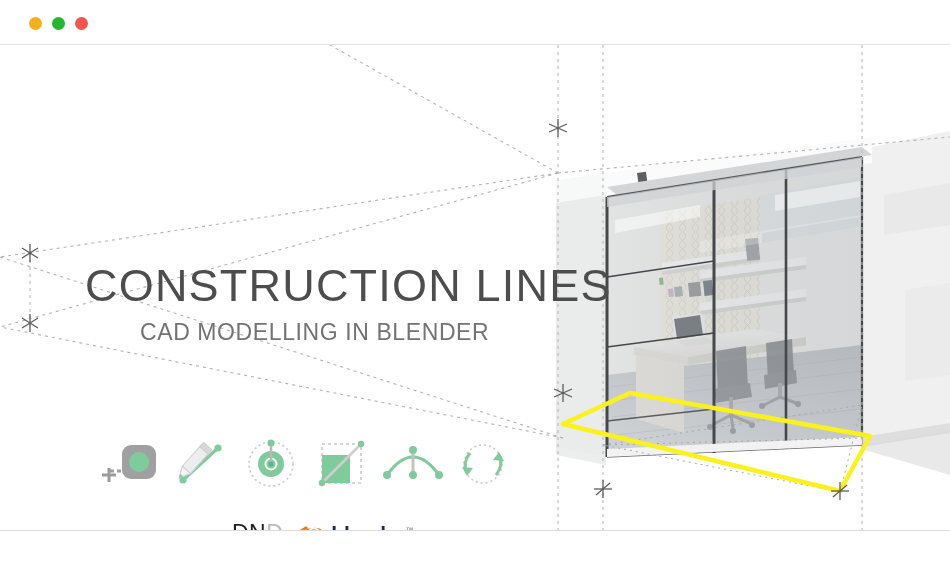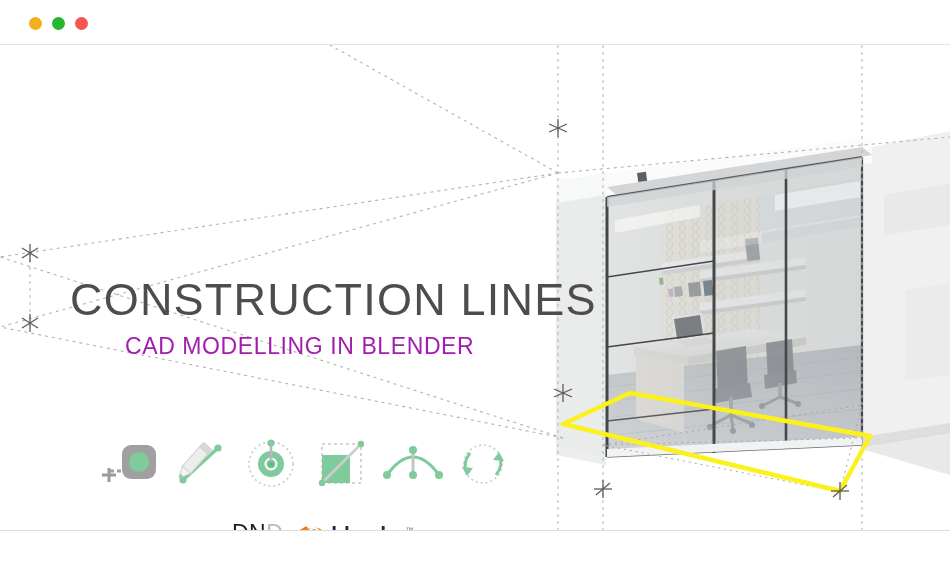--- a/index.html
+++ b/index.html
@@ -22,21 +22,21 @@
           background:#ffffff;overflow:hidden;}
   .canvas-bottom-sep{position:absolute;left:0;top:530px;width:950px;height:1px;
                      background:#dcdcdc;}
   .footer-strip{position:absolute;left:0;top:531px;width:950px;height:49px;
                 background:#ffffff;}
 
   svg.layer{position:absolute;left:0;top:0;width:950px;height:486px;
             overflow:visible;}
 
   
-  .titleblock{position:absolute;left:70px;top:218px;width:470px;margin-top:14px;}
+  .titleblock{position:absolute;left:85px;top:218px;width:470px;}
   .h1{font-size:45px;letter-spacing:1.2px;color:#4d4d4d;font-weight:300;
       line-height:1;white-space:nowrap;}
   .h2{font-size:23px;letter-spacing:.6px;font-weight:400;line-height:1;
       margin-top:13px;margin-left:55px;white-space:nowrap;}
 
   
   .iconrow{position:absolute;left:98px;top:392px;width:420px;height:56px;
            display:flex;align-items:center;}
   .iconcell{width:70px;height:56px;position:relative;}
 
@@ -260,21 +260,21 @@
         <g transform="translate(840,446)">
           <line x1="0" y1="-9" x2="0" y2="9"></line>
           <line x1="-9" y1="0" x2="9" y2="0"></line>
           <line x1="-7" y1="6" x2="7" y2="-6"></line>
         </g>
       </g>
     </svg>
 
     <div class="titleblock">
       <div class="h1" style="color: rgb(77, 77, 77);">CONSTRUCTION LINES</div>
-      <div class="h2" style="color:#a21caf">CAD MODELLING IN BLENDER</div>
+      <div class="h2" style="color:#737373">CAD MODELLING IN BLENDER</div>
     </div>
 
     <div class="iconrow">
 
       <div class="iconcell">
         <svg viewBox="0 0 70 56" width="70" height="56">
           <rect x="24" y="8" width="34" height="34" rx="9" fill="#a0a0a0"></rect>
           <circle cx="41" cy="25" r="10" fill="#7fcb9b"></circle>
           <line x1="12" y1="34" x2="24" y2="34" stroke="#a0a0a0" stroke-width="3" stroke-dasharray="4 3"></line>
           <g stroke="#9b9b9b" stroke-width="3">

